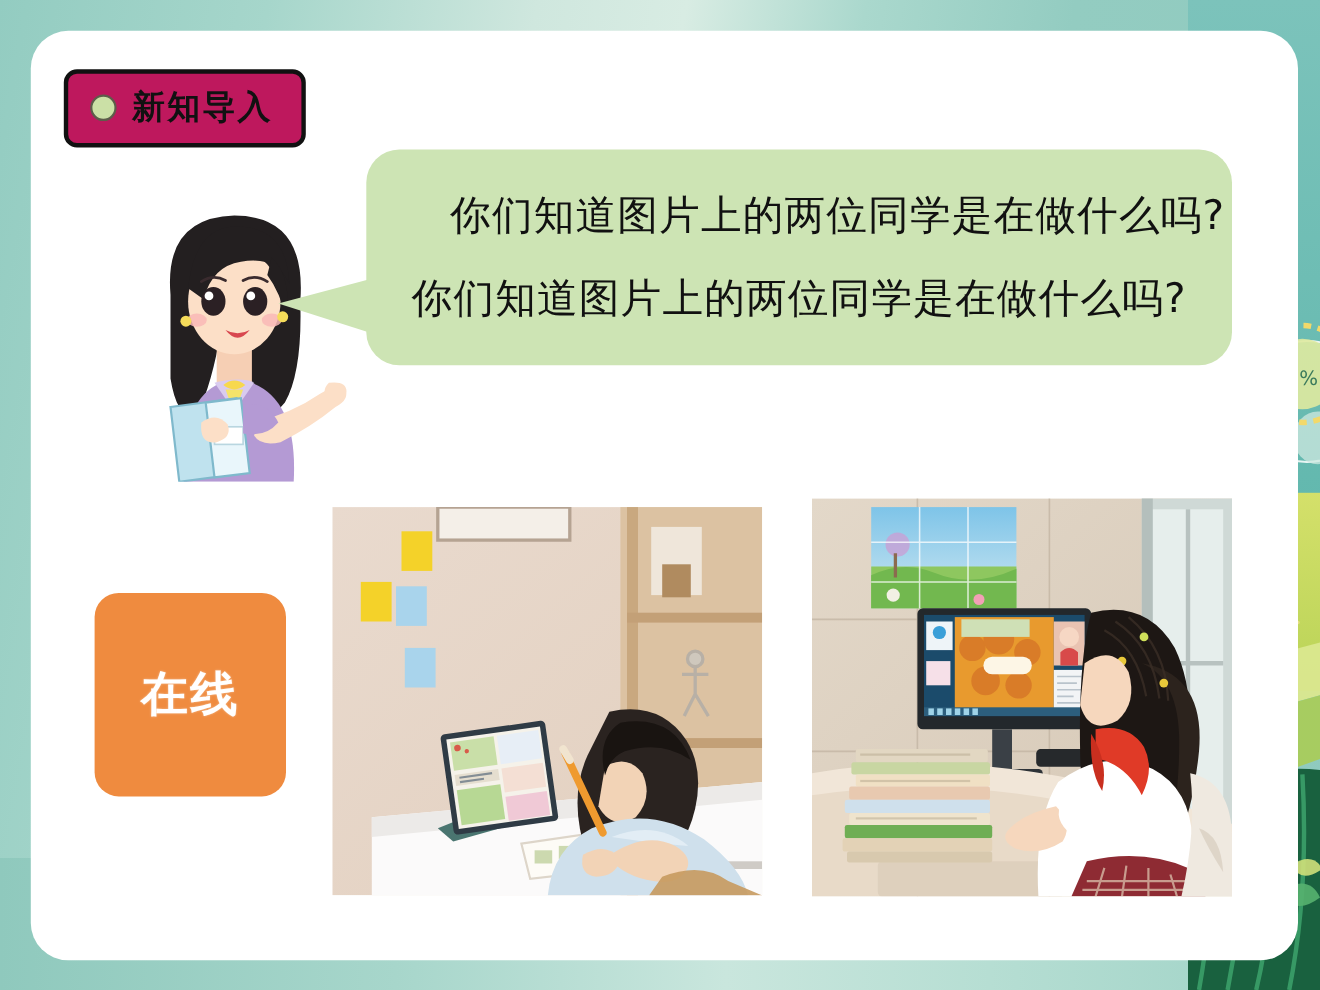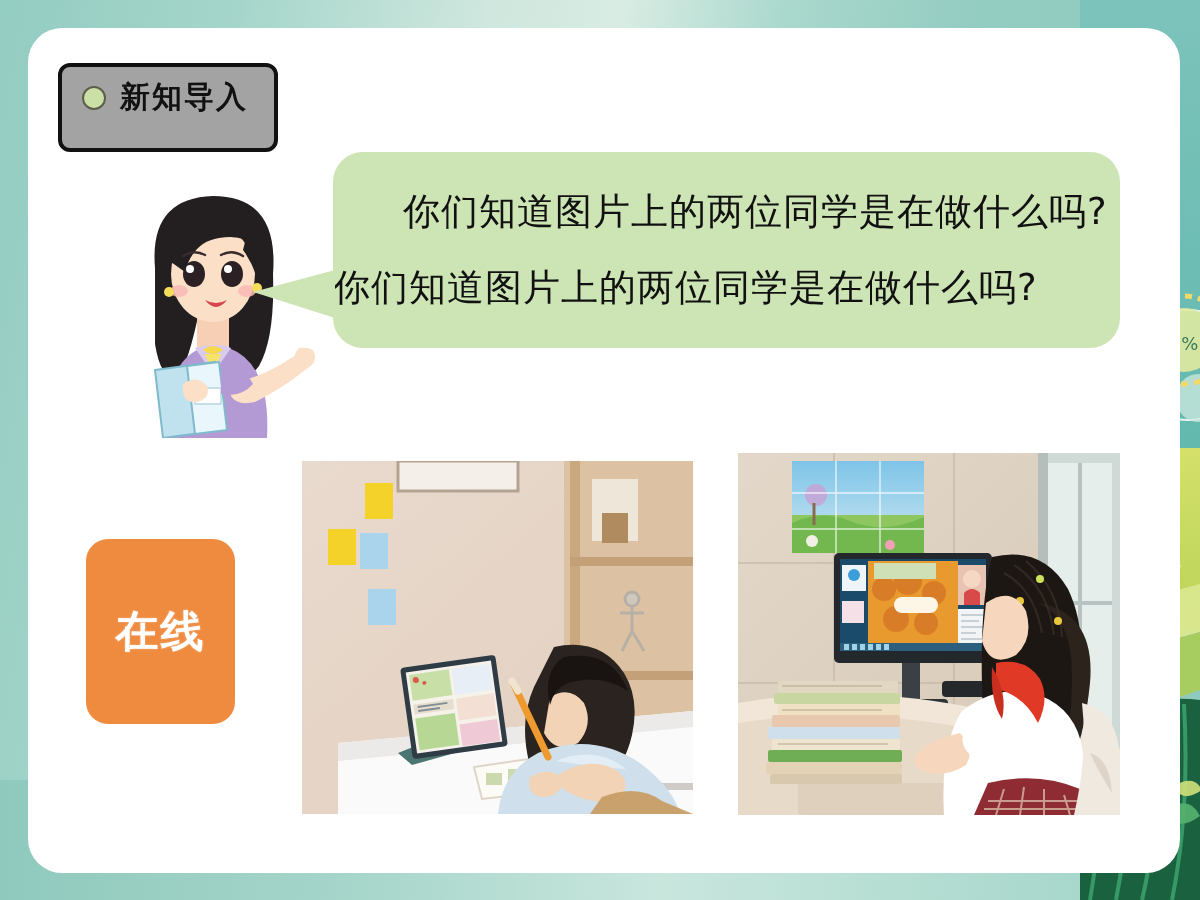--- a/index.html
+++ b/index.html
@@ -16,43 +16,43 @@
     background:linear-gradient(90deg,#8fc9bd 0%,#a7d6cb 30%,#c9e6dd 55%,#b6ded3 75%,#9ed2c6 100%);}
   .bg-right-art{position:absolute;right:0;top:0;width:120px;height:900px;overflow:hidden;}
   .bg-right-art svg{display:block;}
 
   
   .card{position:absolute;left:28px;top:28px;width:1152px;height:845px;
         background:#ffffff;border-radius:34px;overflow:hidden;}
 
   
   .title-badge{position:absolute;left:30px;top:35px;display:flex;align-items:center;
-     gap:14px;border:4px solid #111;border-radius:12px;padding:10px 26px 30px 20px;
-     background:#a3a3a3;}
+     gap:14px;border:4px solid #111;border-radius:12px;padding:10px 26px 12px 20px;
+     background:#be185d;}
   .title-dot{width:20px;height:20px;border-radius:50%;background:#cbe0a6;
      border:2px solid #5d5d4a;flex:0 0 auto;}
   .title-text{font-size:30px;font-weight:bold;color:#111;letter-spacing:2px;
      font-family:"DejaVu Sans","Liberation Sans",sans-serif;white-space:nowrap;}
 
   
   .teacher{position:absolute;left:95px;top:160px;width:215px;height:250px;}
 
   
   .bubble{position:absolute;left:305px;top:108px;width:787px;height:196px;
      background:#cde4b4;border-radius:30px;display:flex;flex-direction:column;
-     justify-content:center;align-items:flex-start;gap:26px;margin-top:16px;}
+     justify-content:center;align-items:center;gap:26px;}
   .bubble-line{font-size:37px;color:#111;letter-spacing:1px;white-space:nowrap;
      font-family:"DejaVu Sans","Liberation Sans",sans-serif;}
   .bubble-line.l1{padding-left:70px;}
   .bubble-tail{position:absolute;left:-80px;top:118px;width:0;height:0;
      border-top:22px solid transparent;border-bottom:26px solid transparent;
      border-right:82px solid #cde4b4;}
 
   
-  .orange-badge{position:absolute;left:58px;top:511px;width:149px;height:185px;
+  .orange-badge{position:absolute;left:58px;top:511px;width:174px;height:185px;
      background:#ef8b3f;border-radius:22px;display:flex;flex-direction:column;
      justify-content:center;align-items:center;}
   .orange-badge span{font-size:43px;font-weight:bold;color:#fff;line-height:1.12;
      letter-spacing:2px;font-family:"DejaVu Sans","Liberation Sans",sans-serif;
      text-shadow:0 0 2px rgba(255,255,255,.5);}
 
   
   .photo{position:absolute;overflow:hidden;}
   .photo-left{left:274px;top:433px;width:391px;height:353px;}
   .photo-right{left:710px;top:425px;width:382px;height:362px;}

